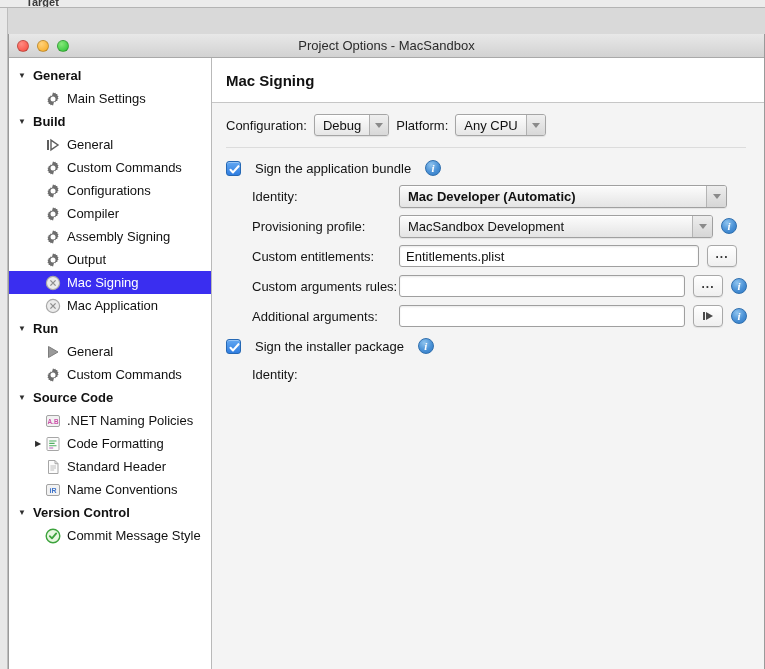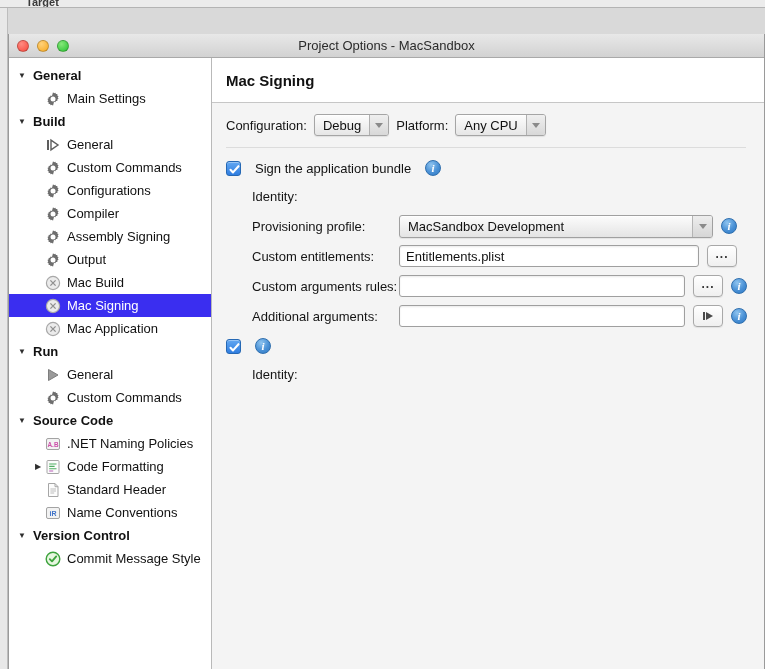--- a/index.html
+++ b/index.html
@@ -412,31 +412,20 @@
           <span class="tree-icon">
             <svg width="16" height="16" viewBox="0 0 16 16">
       <g fill="#6e6e6e">
         <path d="M8 1.2l1.05 1.0 1.35-.5.55 1.35 1.45.05-.1 1.45 1.25.75-.8 1.2.8 1.2-1.25.75.1 1.45-1.45.05-.55 1.35-1.35-.5L8 14.8l-1.05-1.0-1.35.5-.55-1.35-1.45-.05.1-1.45L2.45 10.5l.8-1.2-.8-1.2 1.25-.75-.1-1.45 1.45-.05.55-1.35 1.35.5z"></path>
       </g>
       <circle cx="8" cy="8" r="2.5" fill="#ffffff"></circle>
     </svg>
           </span>
           <span class="tree-label">Output</span>
         </div>
-        <div class="tree-row">
-          <span class="indent"></span>
-          <span class="disc none">▼</span>
-          <span class="tree-icon">
-            <svg width="16" height="16" viewBox="0 0 16 16">
-      <circle cx="8" cy="8" r="6.6" fill="#ebebeb" stroke="#a8a8a8" stroke-width="1.2"></circle>
-      <path d="M5.4 5.4 L10.6 10.6 M10.6 5.4 L5.4 10.6" stroke="#8e8e8e" stroke-width="1.3"></path>
-    </svg>
-          </span>
-          <span class="tree-label">Mac Build</span>
-        </div>
         <div class="tree-row selected">
           <span class="indent"></span>
           <span class="disc none">▼</span>
           <span class="tree-icon">
             <svg width="16" height="16" viewBox="0 0 16 16">
       <circle cx="8" cy="8" r="6.6" fill="#ebebeb" stroke="#a8a8a8" stroke-width="1.2"></circle>
       <path d="M5.4 5.4 L10.6 10.6 M10.6 5.4 L5.4 10.6" stroke="#8e8e8e" stroke-width="1.3"></path>
     </svg>
           </span>
           <span class="tree-label">Mac Signing</span>
@@ -582,20 +571,26 @@
               <path d="M2.5 6.8 L5 9.4 L10.5 3.2" fill="none" stroke="#ffffff" stroke-width="2.1" stroke-linecap="round" stroke-linejoin="round"></path>
             </svg>
           </div>
           <span class="check-label">Sign the application bundle</span>
           <span class="info">i</span>
         </div>
 
         <div id="bundle-rows">
             <div class="frow">
               <span class="lbl w">Identity:</span>
+              <div class="combo" style="width: 328px;">
+                <span class="cv bold">Mac Developer (Automatic)</span>
+                <span class="carrow">
+                  <span class="caret"></span>
+                </span>
+              </div>
             </div>
             <div class="frow">
               <span class="lbl w">Provisioning profile:</span>
               <div class="combo" style="width: 314px;">
                 <span class="cv">MacSandbox Development</span>
                 <span class="carrow">
                   <span class="caret"></span>
                 </span>
               </div>
               <span class="gap"></span>
@@ -631,20 +626,21 @@
               <span class="info">i</span>
             </div>
           </div>
 
         <div class="check-row" style="margin-top:2px;">
           <div class="checkbox">
             <svg width="13" height="13" viewBox="0 0 13 13">
               <path d="M2.5 6.8 L5 9.4 L10.5 3.2" fill="none" stroke="#ffffff" stroke-width="2.1" stroke-linecap="round" stroke-linejoin="round"></path>
             </svg>
           </div>
+          <span class="check-label">Sign the installer package</span>
           <span class="info">i</span>
         </div>
 
         <div class="frow">
           <span class="lbl">Identity:</span>
           <span class="gap-sm"></span>
         </div>
 
       </div>
     </div>

